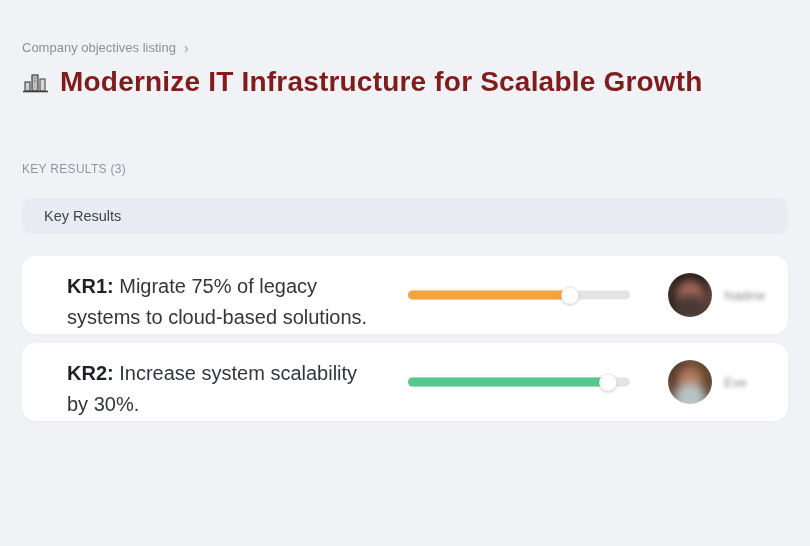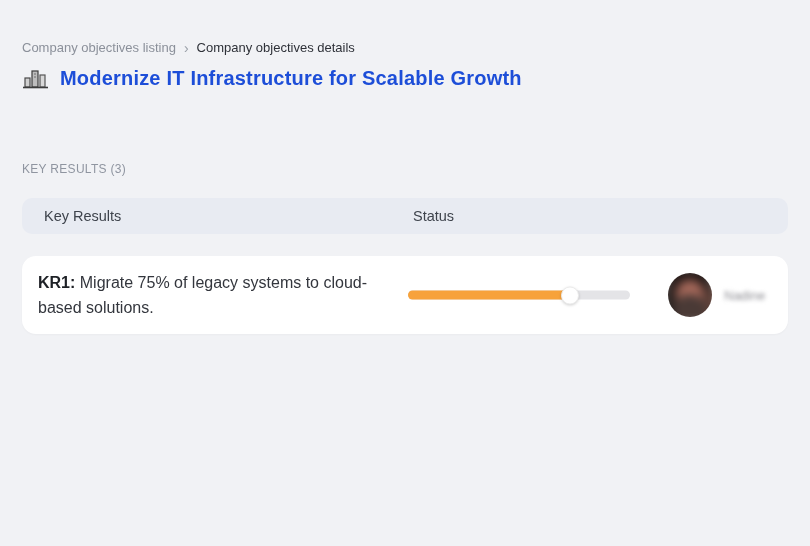--- a/index.html
+++ b/index.html
@@ -22,21 +22,21 @@
   .crumb-sep { color: #9aa0a8; font-size: 14px; line-height: 1; }
   .crumb-current { color: #2e3138; }
 
   
   .title-row {
     position: absolute; top: 66px; left: 22px; right: 22px;
     display: flex; align-items: center; gap: 11px;
   }
   .title-icon { flex: 0 0 auto; display: flex; align-items: flex-end; }
   .page-title {
-    font-size: 20px; font-weight: bold; color: #1d4ed8;
+    font-size: 28px; font-weight: bold; color: #7f1d1d;
     letter-spacing: 0.2px;
   }
 
   
   .section-label {
     position: absolute; top: 162px; left: 22px;
     font-size: 12px; color: #8f95a0; letter-spacing: 0.3px;
   }
 
   
@@ -54,22 +54,22 @@
   .rows { position: absolute; top: 256px; left: 22px; width: 766px; }
   .kr-card {
     background: #ffffff; border-radius: 14px; height: 78px;
     margin-bottom: 9px;
     box-shadow: 0 1px 2px rgba(20,24,40,0.03);
     cursor: pointer;
     align-items: center;
   }
   .kr-text {
     align-self: start;
-    padding: 15px 10px 0 16px;
-    font-size: 16px; line-height: 1.55; color: #33363d;
+    padding: 15px 10px 0 45px;
+    font-size: 20px; line-height: 1.55; color: #33363d;
     max-width: 360px;
   }
   .kr-id { font-weight: bold; color: #1e2126; }
 
   .status-cell { position: relative; height: 100%; }
   .slider {
     position: absolute; left: 0; top: 50%; transform: translateY(-50%);
     width: 222px; height: 9px; border-radius: 6px; background: #e4e4e7;
     cursor: pointer;
   }
@@ -123,42 +123,40 @@
   }
 </style>
 </head>
 <body>
 
 <div class="page">
 
   <div class="breadcrumb">
     <span class="crumb-muted">Company objectives listing</span>
     <span class="crumb-sep">›</span>
-    <span class="crumb-current">Company objectives details</span>
   </div>
 
   <div class="title-row">
     <span class="title-icon">
       <svg width="27" height="25" viewBox="0 0 27 25">
         <rect x="3" y="12" width="5" height="9" fill="#cfcfcf" stroke="#4a4a4a" stroke-width="1.2"></rect>
         <rect x="10" y="5" width="6" height="16" fill="#bdbdbd" stroke="#3c3c3c" stroke-width="1.2"></rect>
         <rect x="18" y="9" width="5" height="12" fill="#d8d8d8" stroke="#565656" stroke-width="1.2"></rect>
         <line x1="1" y1="21.5" x2="26" y2="21.5" stroke="#3c3c3c" stroke-width="1.6"></line>
         <line x1="12" y1="8" x2="14" y2="8" stroke="#6e6e6e" stroke-width="1"></line>
         <line x1="12" y1="11" x2="14" y2="11" stroke="#6e6e6e" stroke-width="1"></line>
       </svg>
     </span>
     <h1 class="page-title">Modernize IT Infrastructure for Scalable Growth</h1>
   </div>
 
   <div class="section-label">KEY RESULTS (3)</div>
 
   <div class="table-header grid-cols">
     <span class="th-key">Key Results</span>
-    <span class="th-status">Status</span>
   </div>
 
   <div class="rows" id="rows-container">
     <div class="kr-card grid-cols">
       <div class="kr-text">
         <span class="kr-id">KR1: </span>
         <span class="kr-desc">Migrate 75% of legacy systems to cloud-based solutions.</span>
       </div>
       <div class="status-cell">
         <div class="slider">
@@ -167,16 +165,34 @@
         </div>
       </div>
       <div class="owner-cell">
         <div class="avatar avatar-1">
             <div class="avatar-inner"></div>
           </div>
         <span class="owner-name">Nadine</span>
       </div>
     </div>
 
+    <div class="kr-card grid-cols">
+      <div class="kr-text">
+        <span class="kr-id">KR2: </span>
+        <span class="kr-desc">Increase system scalability by 30%.</span>
+      </div>
+      <div class="status-cell">
+        <div class="slider">
+          <div class="slider-fill" style="width: 90%; background: rgb(85, 201, 140);"></div>
+          <div class="slider-thumb" style="left: 90%;"></div>
+        </div>
+      </div>
+      <div class="owner-cell">
+        <div class="avatar avatar-2">
+            <div class="avatar-inner"></div>
+          </div>
+        <span class="owner-name">Eve</span>
+      </div>
+    </div>
 
   </div>
 
 </div>
 
 </body></html>

